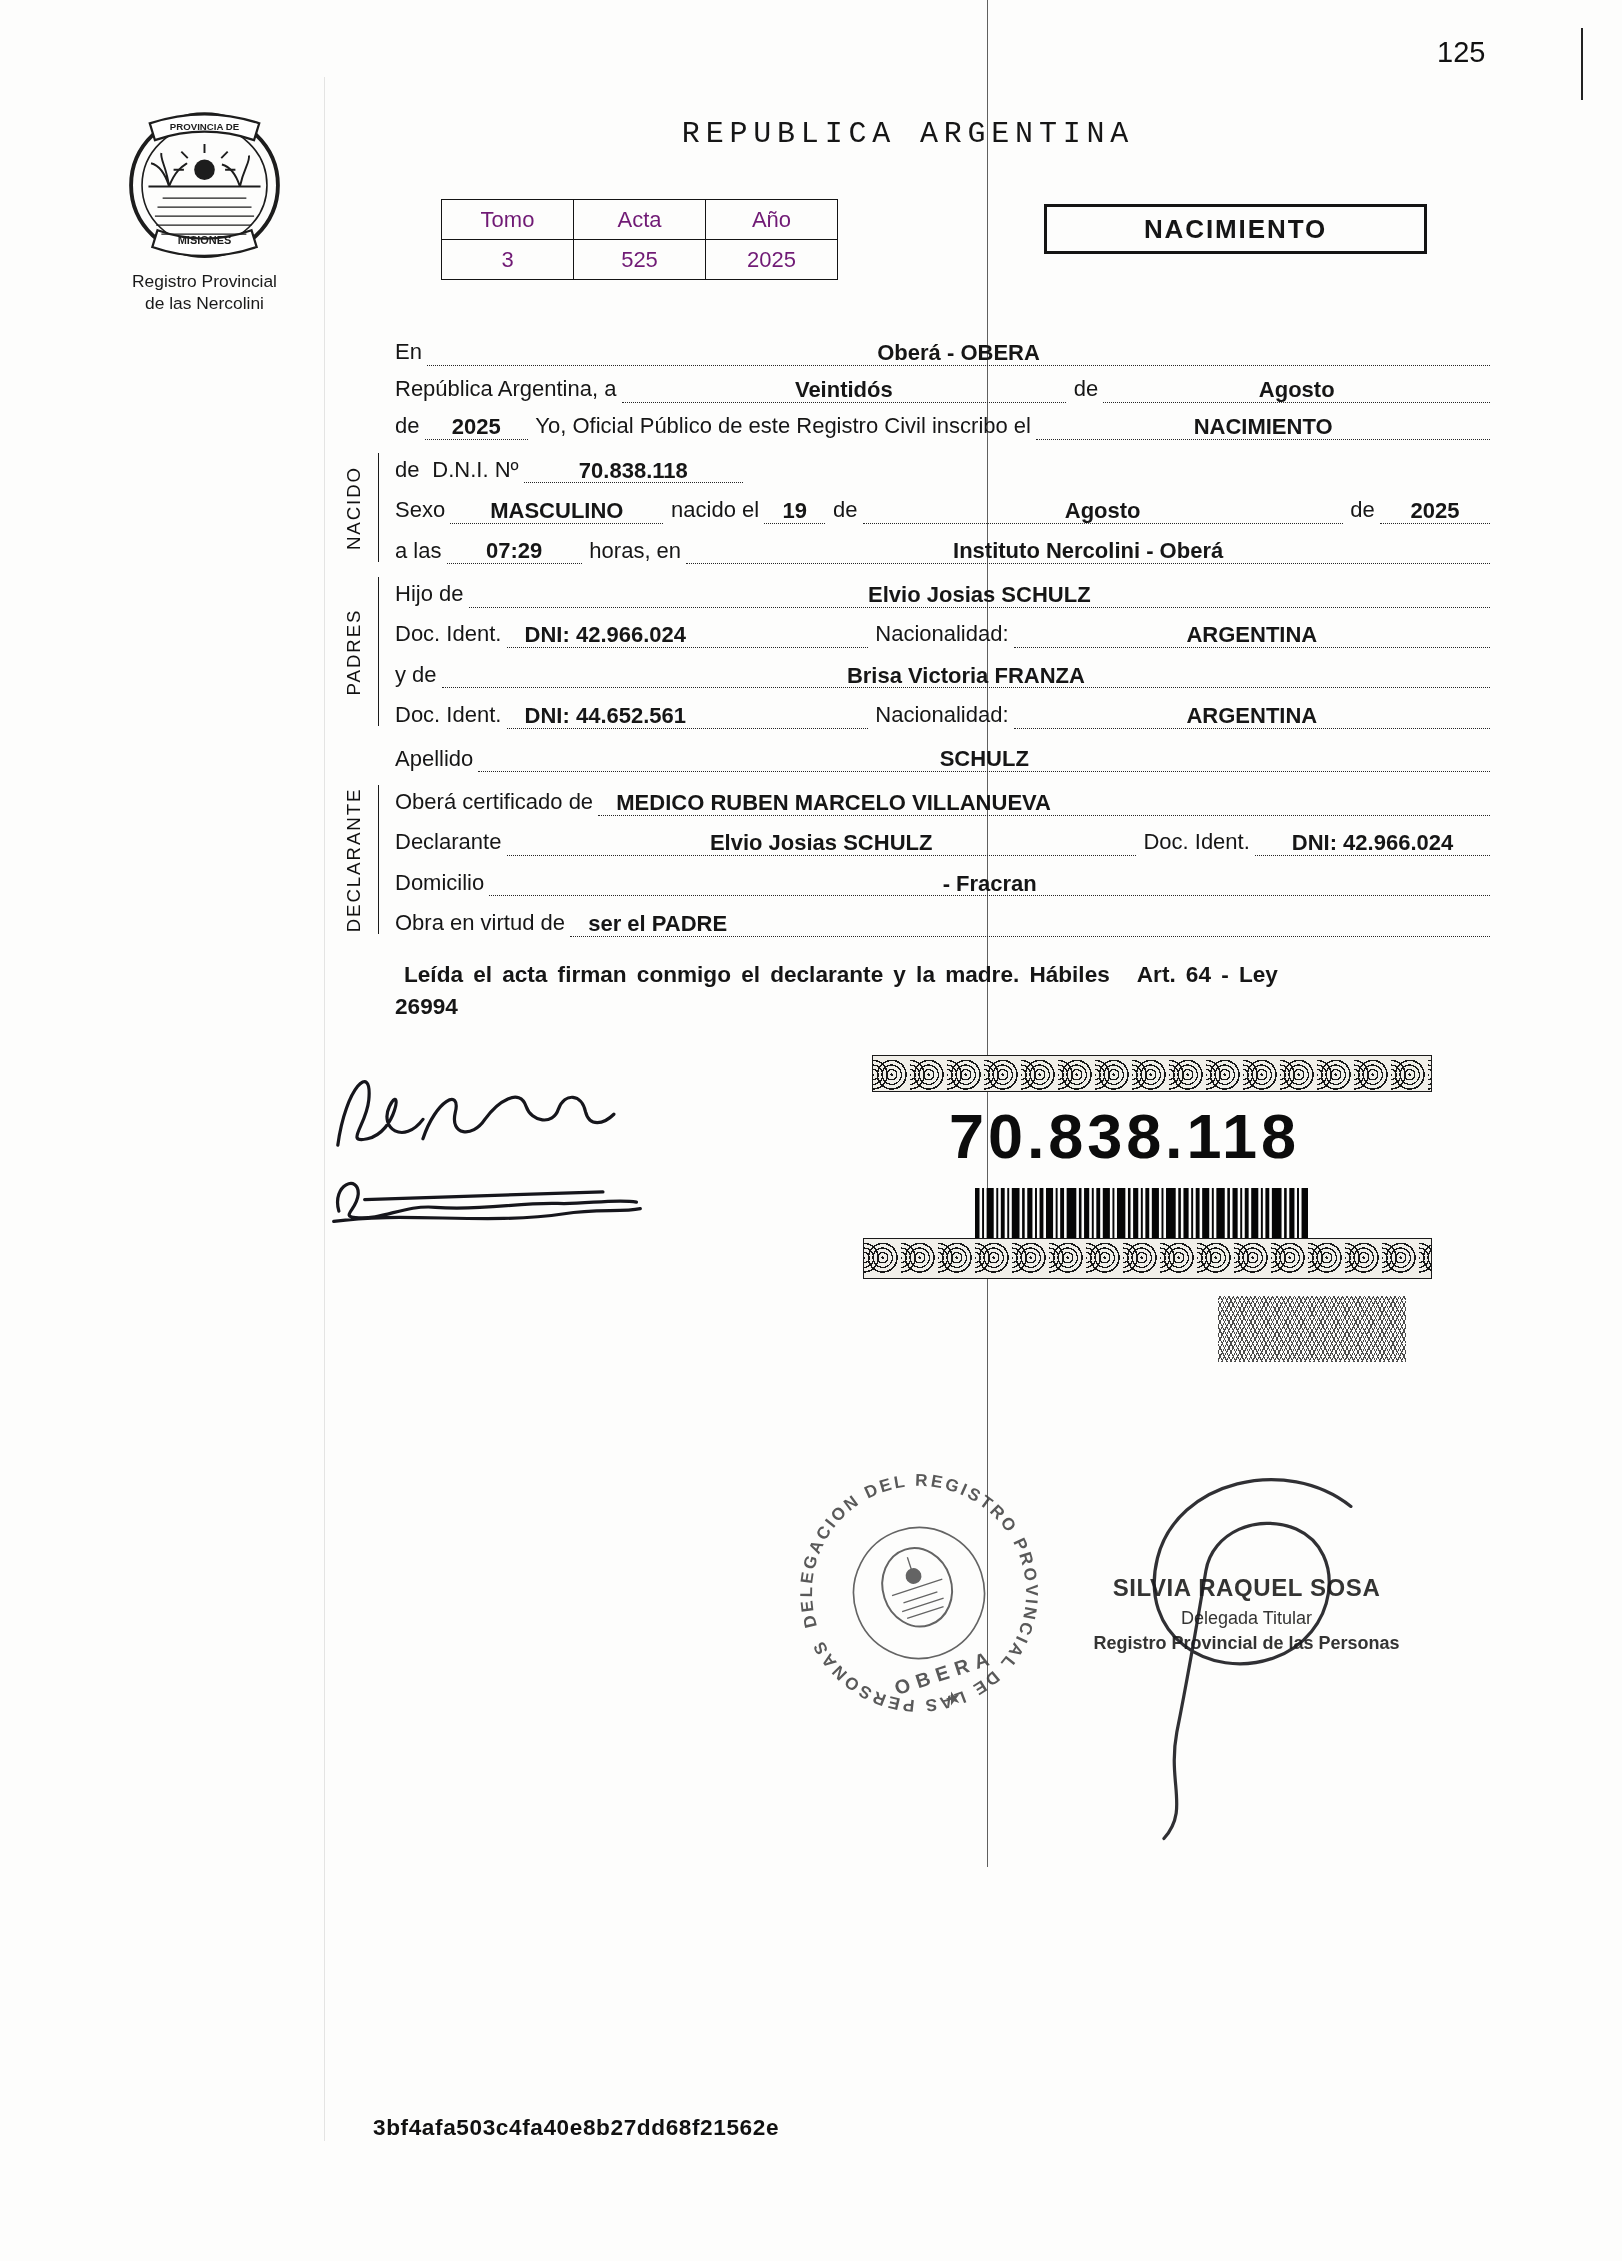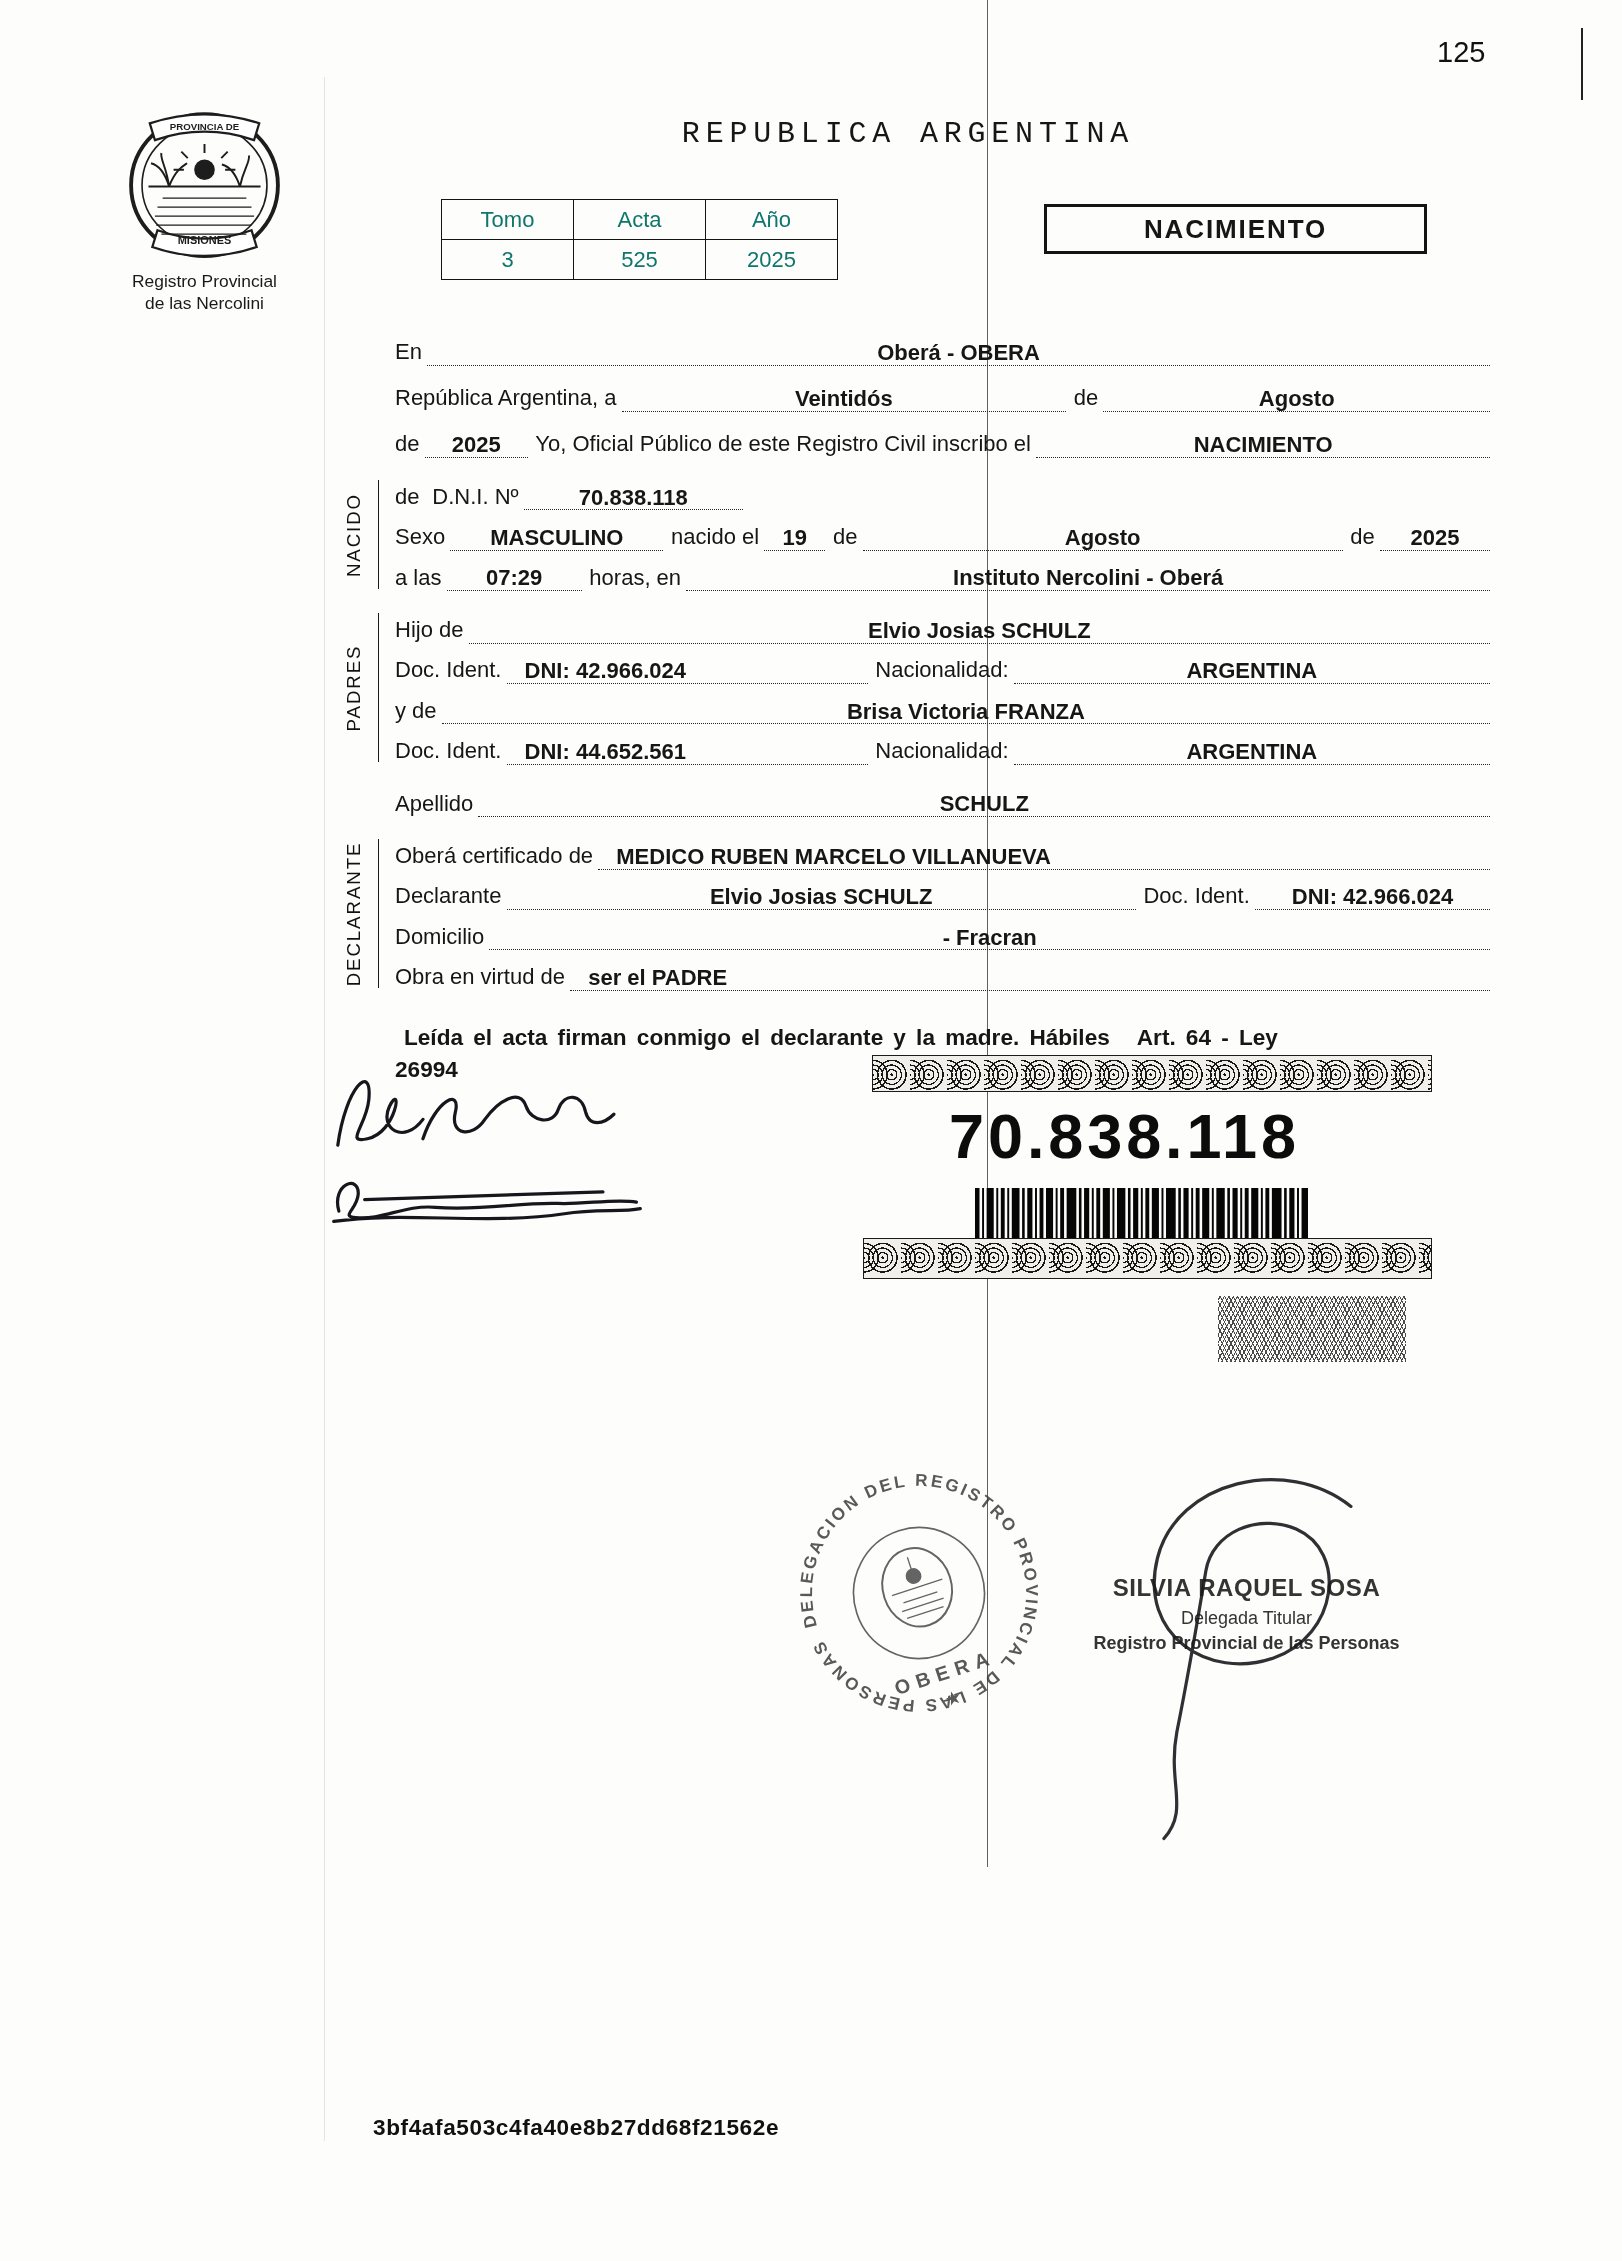--- a/index.html
+++ b/index.html
@@ -19,30 +19,30 @@
   }
 
   
   .crest { position:absolute; left:124px; top:100px; width:161px; height:169px; }
   .crest-caption { position:absolute; left:95px; top:271px; width:219px; text-align:center;
     font-size:17.4px; line-height:1.25; color:#1a1a1a; }
 
   
   .acta-table { position:absolute; left:441px; top:199px; border-collapse:collapse; }
   .acta-table td { border:1.9px solid #141414; width:132px; height:40px; text-align:center;
-    font-size:22px; color:#0f766e; }
+    font-size:22px; color:#701a75; }
 
   
   .type-box { position:absolute; left:1044px; top:204px; width:383px; height:50px;
     border:3.2px solid #141414; display:flex; align-items:center; justify-content:center;
     font-size:26px; font-weight:600; letter-spacing:1.9px; }
 
   
   .main-col { position:absolute; left:395px; top:334px; width:1095px;
-    display:flex; flex-direction:column; gap:14px; font-size:22px; }
+    display:flex; flex-direction:column; gap:5px; font-size:22px; }
   .row { display:flex; align-items:flex-end; height:32px; white-space:nowrap; }
   .lbl { padding:0 5.2px 0.6px 0; }
   .lbl.after { padding-left:7.7px; }
   .dots { display:flex; align-items:flex-end; justify-content:center;
     border-bottom:1.9px dotted #262626; height:100%; min-width:39px; }
   .dots.grow { flex:1; }
   .dots.g115 { flex:1.15; }
   .dots b { padding:0 6.4px 0.6px; line-height:1.05; }
   .dots.left { justify-content:flex-start; }
   .dots.left b { padding-left:18px; }

